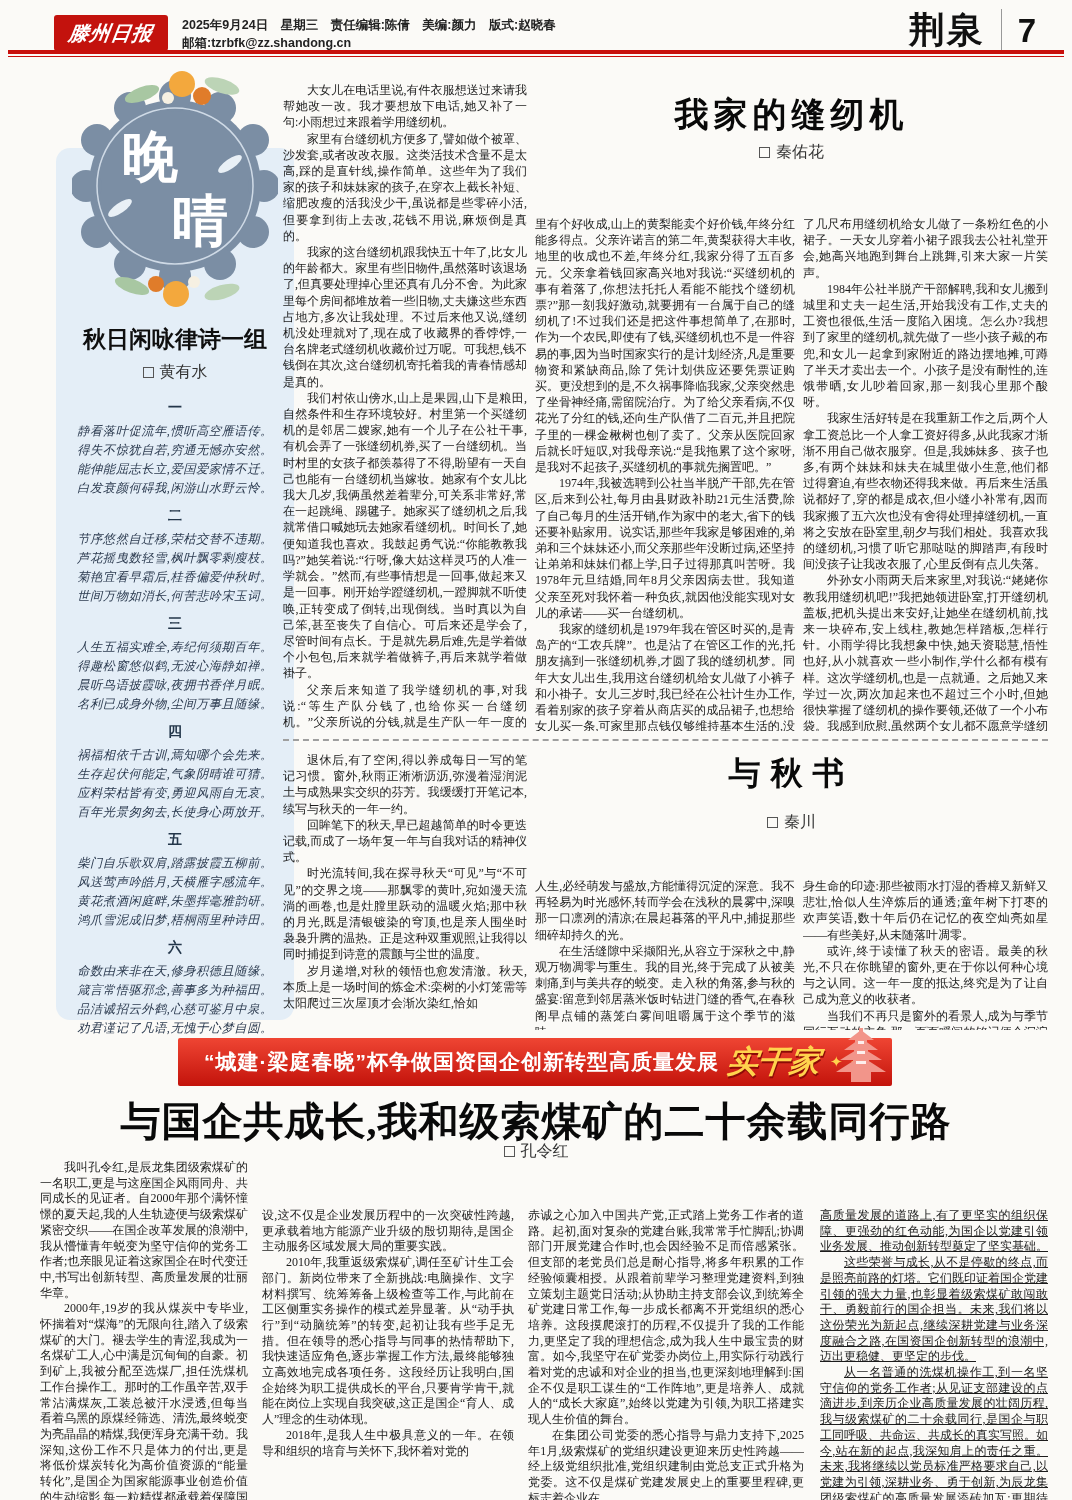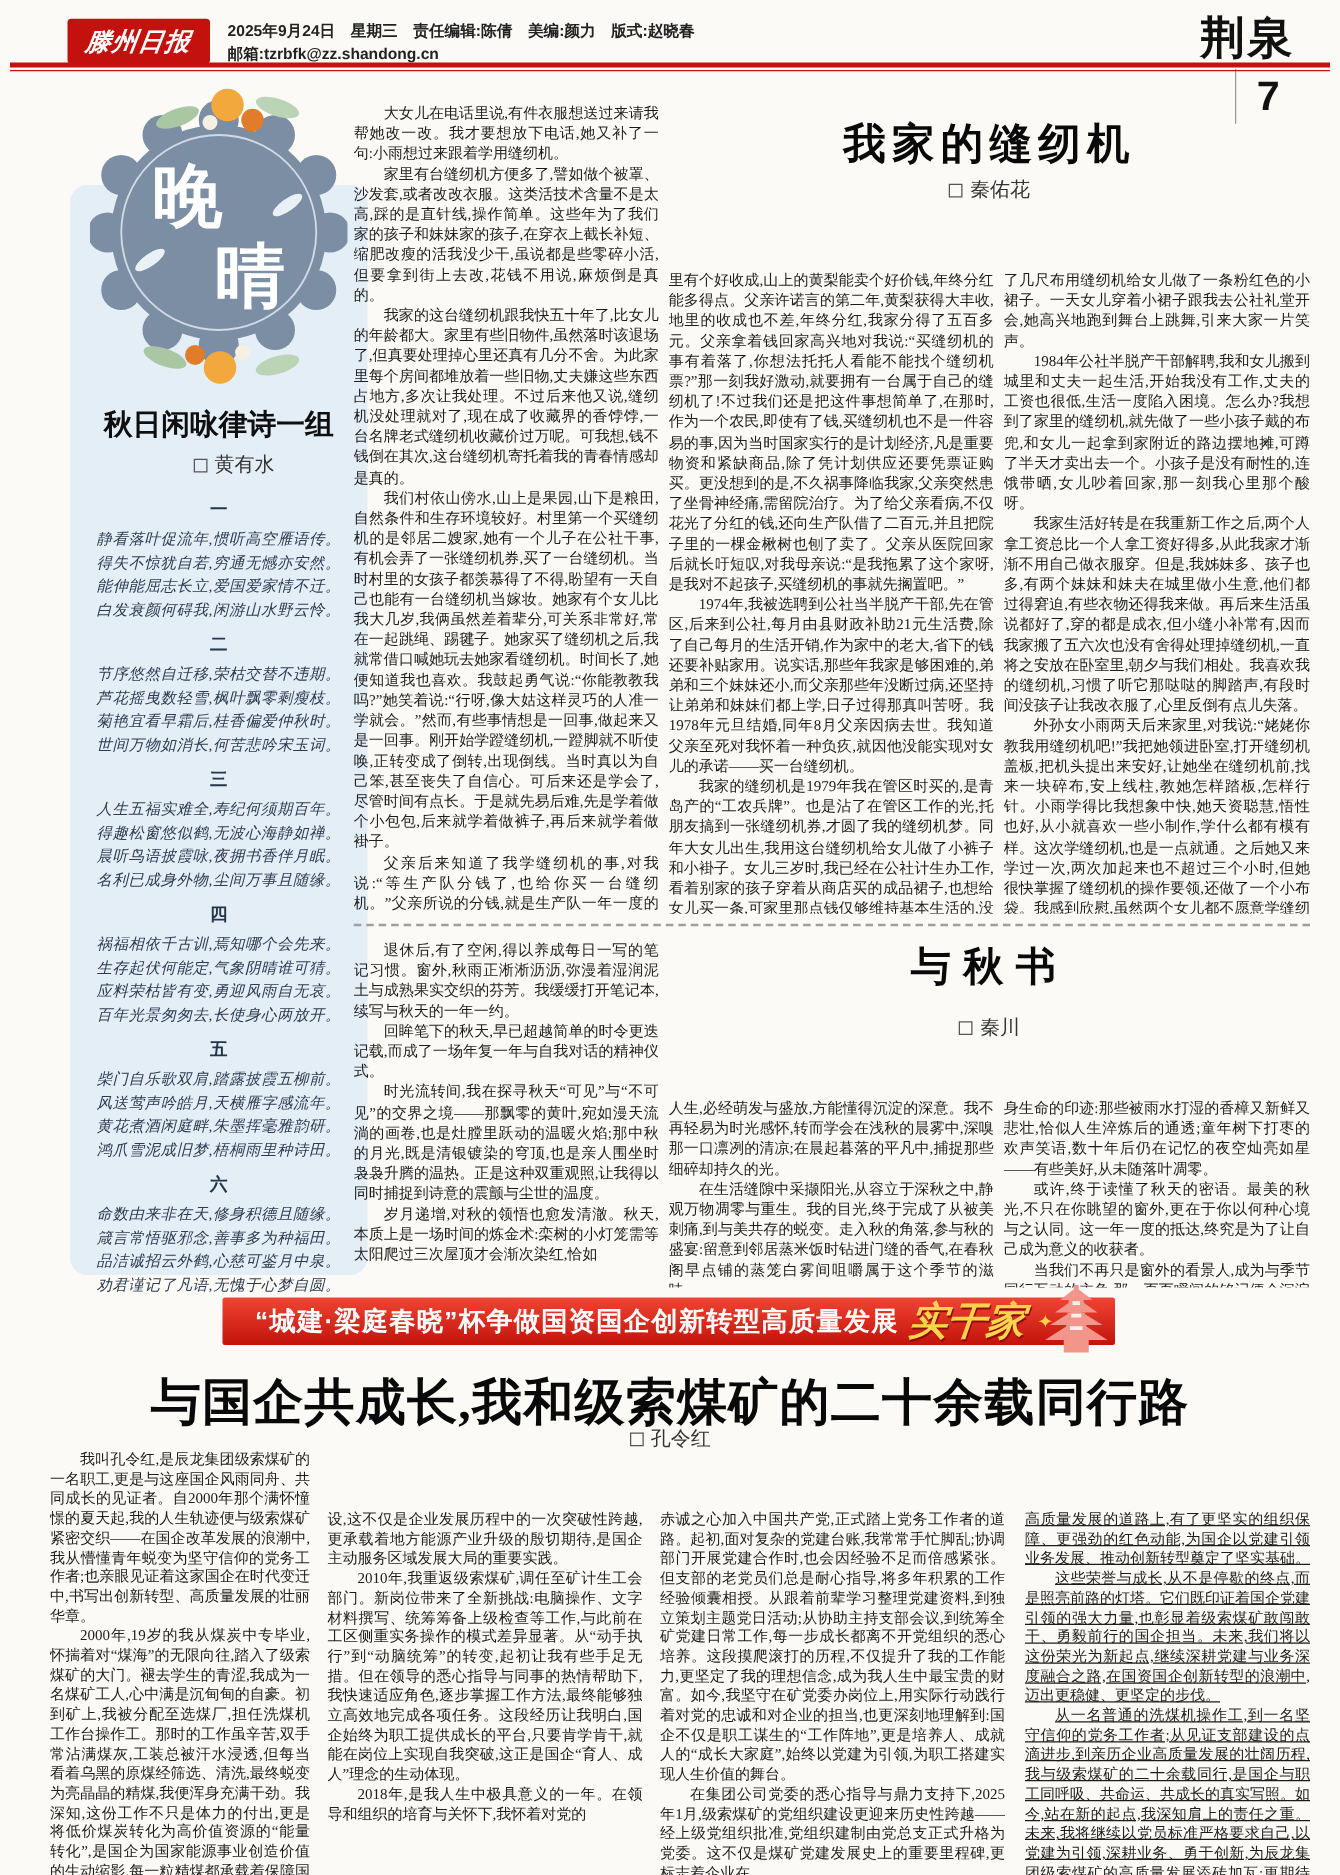--- a/index.html
+++ b/index.html
@@ -6,50 +6,50 @@
   .page{position:relative;width:1072px;height:1500px;margin:0 auto;background:#fbfaf7;
         font-family:"Liberation Serif","DejaVu Serif",serif;color:#1c1c1c;overflow:hidden;}
   
   .masthead{position:absolute;left:54px;top:15px;width:114px;height:36px;background:#c3120d;
             border-radius:3px;display:flex;align-items:center;justify-content:center;}
   .masthead span{color:#fff;font-style:italic;font-weight:bold;font-size:20px;letter-spacing:1px;
             font-family:"Liberation Serif",serif;transform:skewX(-8deg);}
   .dateblock{position:absolute;left:182px;top:16px;font-family:"Liberation Sans",sans-serif;
             font-size:12.5px;font-weight:bold;color:#222;line-height:18px;}
   .sectionblock{position:absolute;right:36px;top:6px;display:flex;align-items:center;
-            font-family:"Liberation Sans",sans-serif;flex-direction:column;}
+            font-family:"Liberation Sans",sans-serif;}
   .section-name{font-size:36px;font-weight:900;letter-spacing:2px;color:#111;}
   .page-no{font-size:33px;font-weight:bold;color:#111;margin-left:16px;padding-left:16px;
             border-left:1px solid #999;line-height:44px;}
   .redrule{position:absolute;top:50px;left:8px;right:8px;height:2px;
             border-top:4px solid #c8100c;border-bottom:1px solid #c8100c;}
   
   .poem-panel{position:absolute;left:56px;top:148px;width:238px;height:872px;
             background:#e4eef7;border-radius:14px;}
   .badge{position:absolute;left:72px;top:68px;width:206px;height:244px;}
   .poem-title{position:absolute;left:50px;top:324px;width:250px;text-align:center;
             font-family:"Liberation Sans",sans-serif;font-weight:900;font-size:23px;color:#0f0f0f;}
   .byline{display:flex;align-items:center;justify-content:center;font-size:16px;color:#333;}
   .byline .sq{display:inline-block;width:9px;height:9px;border:1.5px solid #555;margin-right:6px;}
-  .poem-byline{position:absolute;left:56px;top:362px;width:238px;margin-left:12px;}
+  .poem-byline{position:absolute;left:56px;top:362px;width:238px;}
   .poems{position:absolute;left:66px;top:390px;width:218px;text-align:center;}
   .poem-num{font-weight:bold;font-size:14px;color:#23364a;margin:9px 0 5px;}
   .poem-line{font-size:12.3px;line-height:19px;color:#2c3b50;letter-spacing:.5px;
             font-style:italic;}
   
   .col{position:absolute;overflow:hidden;text-align:justify;}
   .col p{margin:0;text-indent:2em;}
   .col p.cont{text-indent:0;margin-top:48px;}
   .art-title{position:absolute;text-align:center;font-weight:900;color:#090909;
             font-family:"Liberation Sans",sans-serif;}
   .body-sm{font-size:12px;line-height:16.2px;}
   .body-xs{font-size:12px;line-height:15.7px;}
   .dashes{position:absolute;left:283px;top:739px;width:765px;border-top:2px dashed #9f9f9f;}
   
-  .banner{position:absolute;left:178px;top:1038px;width:714px;height:38px;border-radius:2px;
+  .banner{position:absolute;left:178px;top:1038px;width:714px;height:48px;border-radius:2px;
             background:linear-gradient(180deg,#ef4533,#c3130b);display:flex;align-items:center;
             padding-left:26px;box-sizing:border-box;}
   .banner-text{color:#fff;font-family:"Liberation Sans",sans-serif;font-weight:900;
             font-size:21px;letter-spacing:1px;white-space:nowrap;}
   .banner-hl{color:#ffd34d;font-size:31px;font-weight:900;font-style:italic;margin-left:8px;
             font-family:"Liberation Serif",serif;text-shadow:1px 2px 0 #8c0b06;transform:skewX(-6deg);}
   .banner-spark{color:#ffd34d;font-size:15px;margin-left:10px;letter-spacing:2px;}
   .pagoda{position:absolute;right:4px;top:-12px;}
   
   .coal-title{left:58px;top:1094px;width:956px;font-family:"Liberation Serif",serif;

